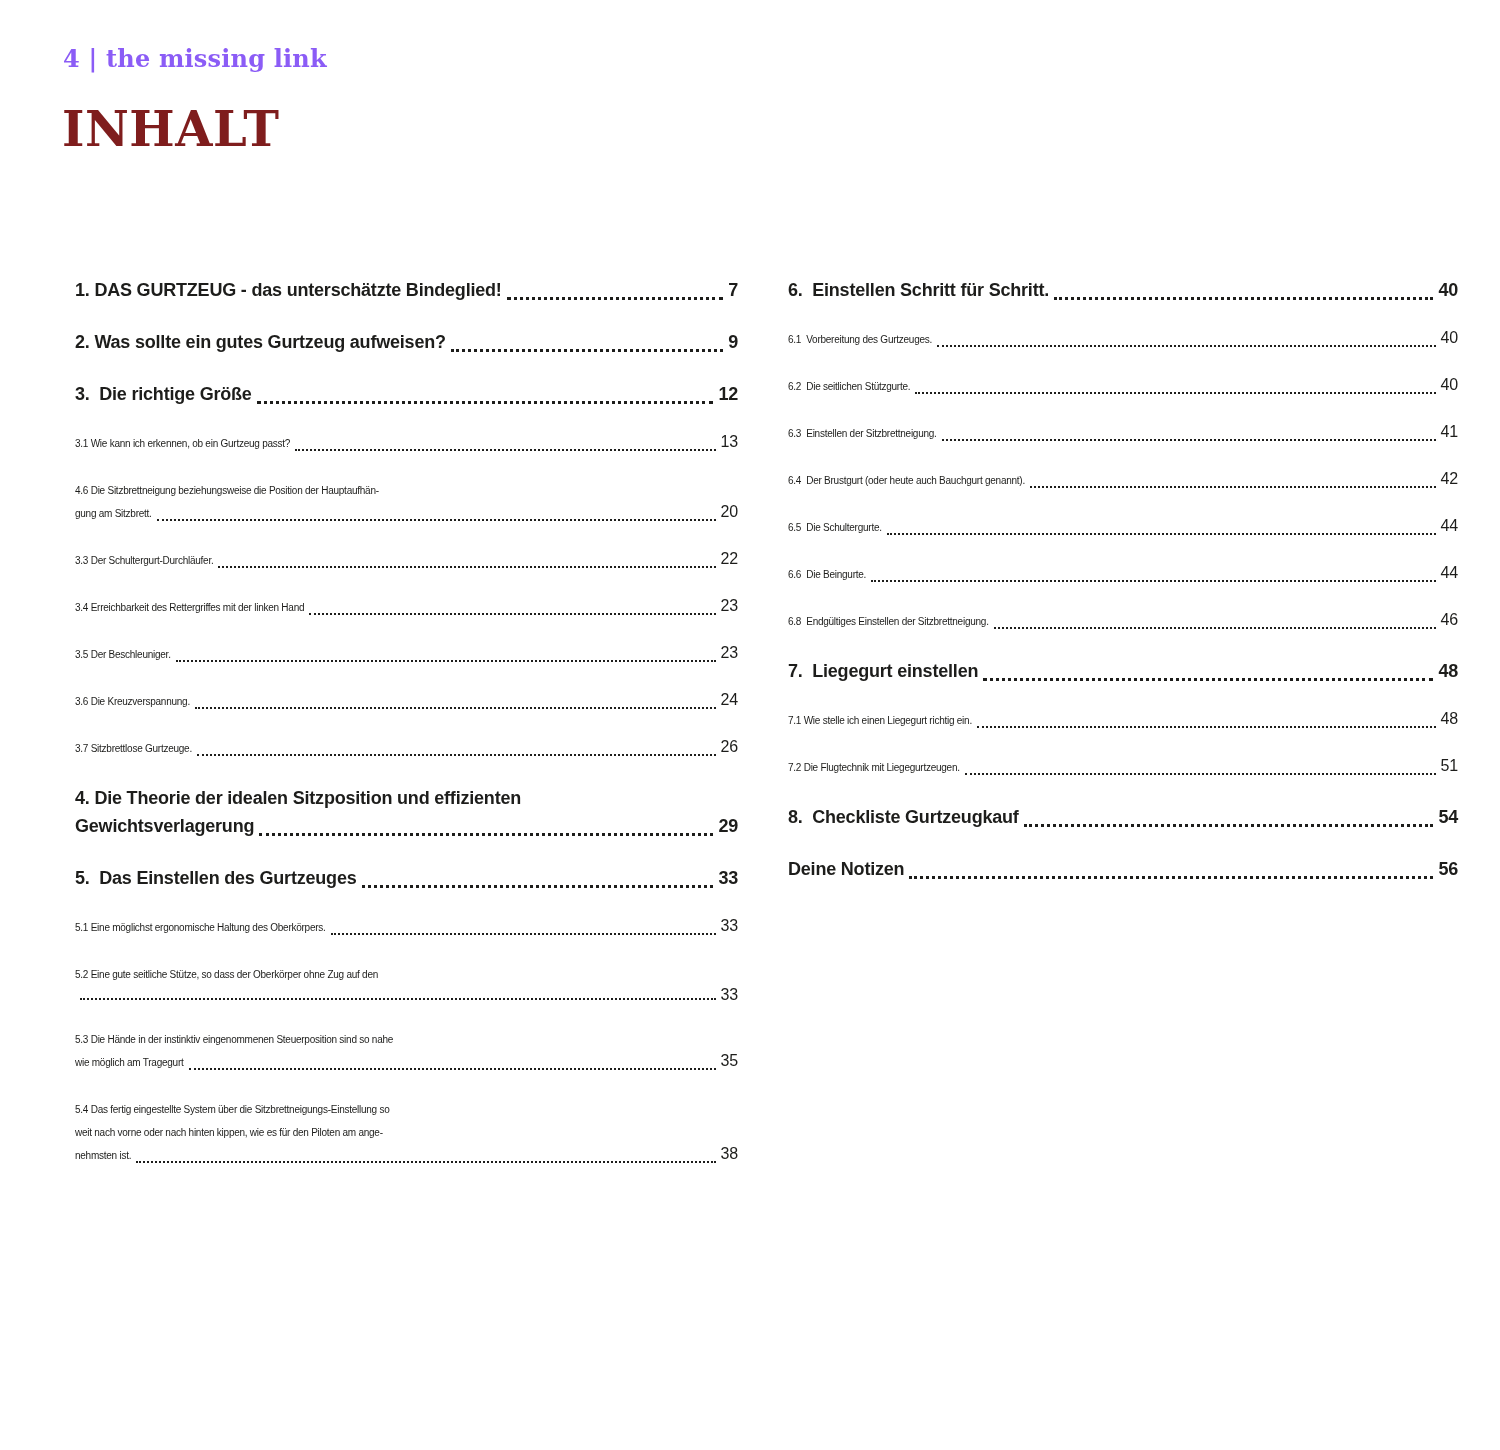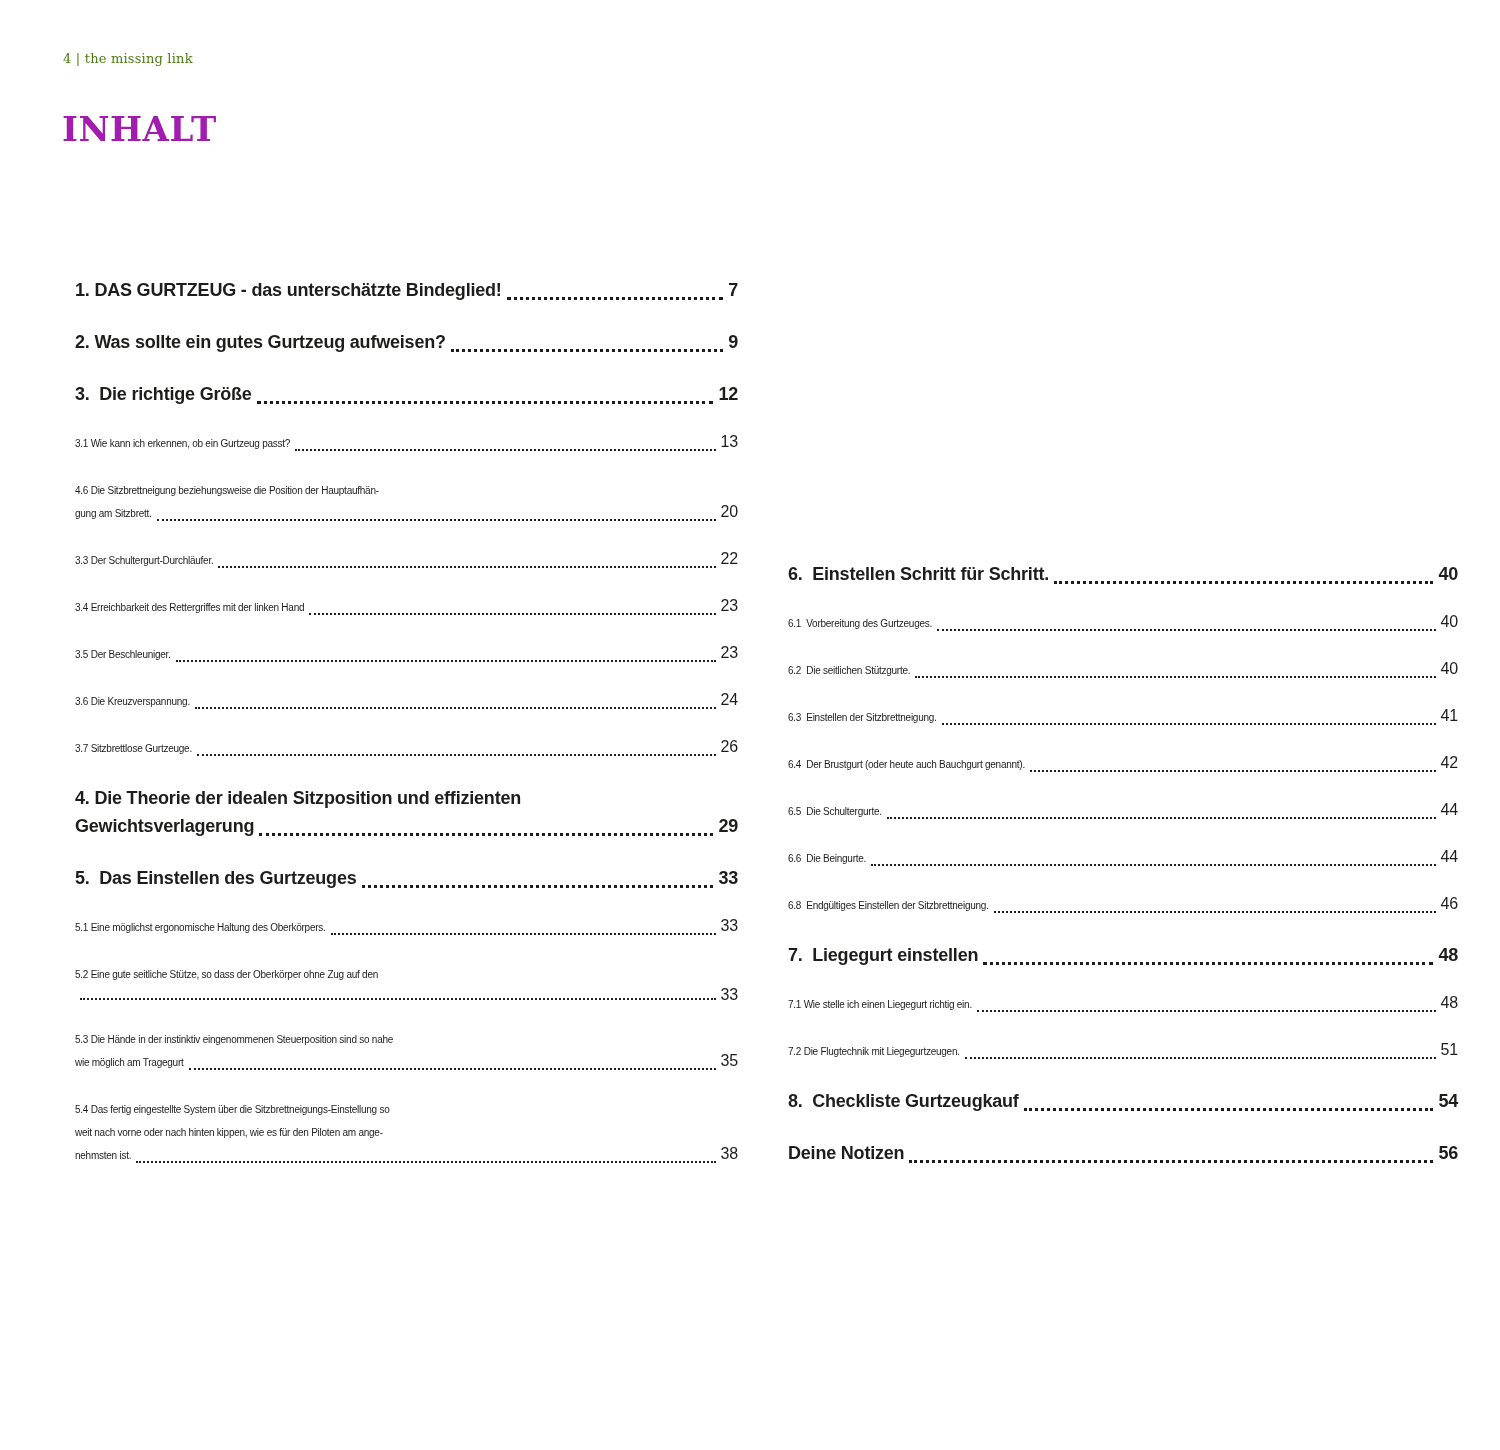--- a/index.html
+++ b/index.html
@@ -7,35 +7,36 @@
     position:relative;
     width:1500px; height:1450px;
     background:#ffffff;
     color:#1d1d1b;
     font-family:"Liberation Sans", sans-serif;
     overflow:hidden;
   }
   .running-header {
     position:absolute; left:63px; top:48px;
     font-family:"DejaVu Serif", serif;
-    font-size:13px; line-height:22px;
+    font-size:24px; line-height:22px;
     letter-spacing:0.2px;
-    color:#4d7c0f;
+    color:#8b5cf6;
+    font-weight:bold;
   }
   .title {
     position:absolute; left:62px; top:108px; margin:0;
     font-family:"DejaVu Serif", serif;
     font-weight:900;
-    font-size:34px; line-height:42px;
+    font-size:48px; line-height:42px;
     letter-spacing:0.5px;
-    color:#a21caf;
+    color:#7f1d1d;
   }
   .toc {
     position:absolute; left:75px; top:276px;
-    display:flex; gap:50px;align-items:flex-end;
+    display:flex; gap:50px;
   }
   .toc-col-left  { width:663px; }
   .toc-col-right { width:670px; }
   .toc-entry { margin-bottom:24px; }
   .toc-line { display:flex; align-items:baseline; }
   .toc-text {
     white-space:pre-wrap;
     font-size:10px; line-height:23px;
     letter-spacing:-0.25px;
   }

